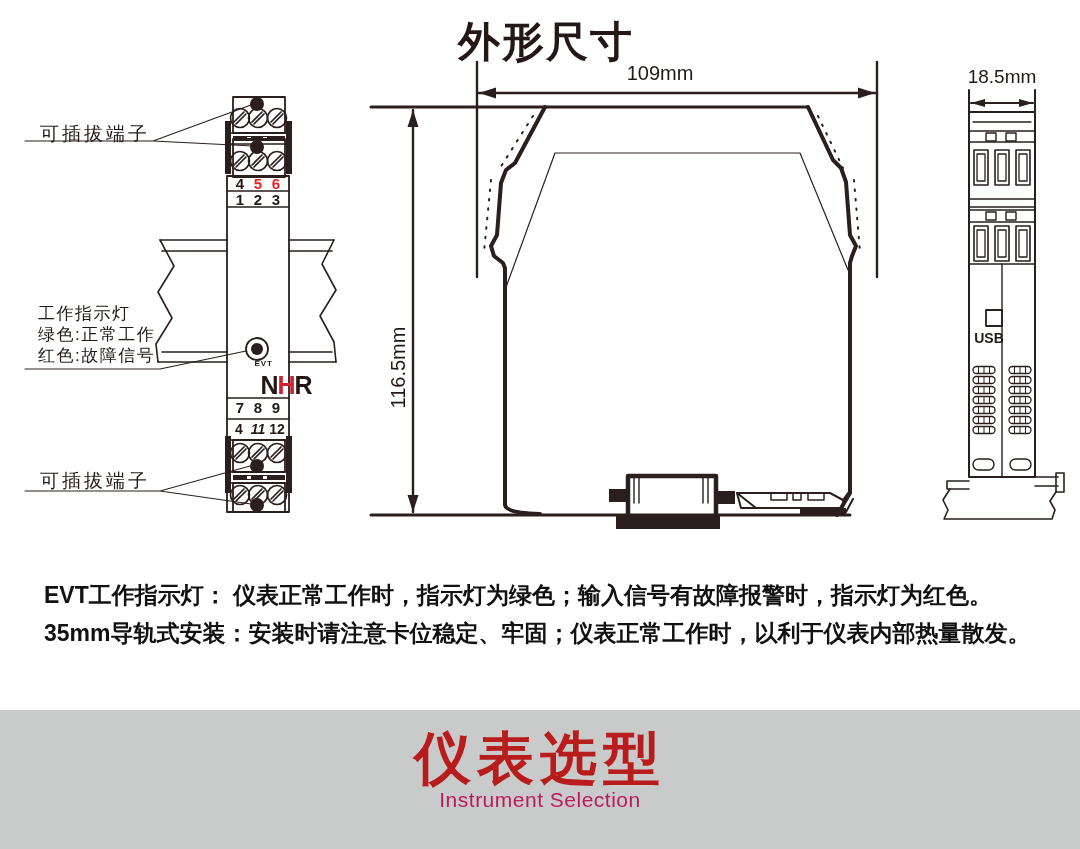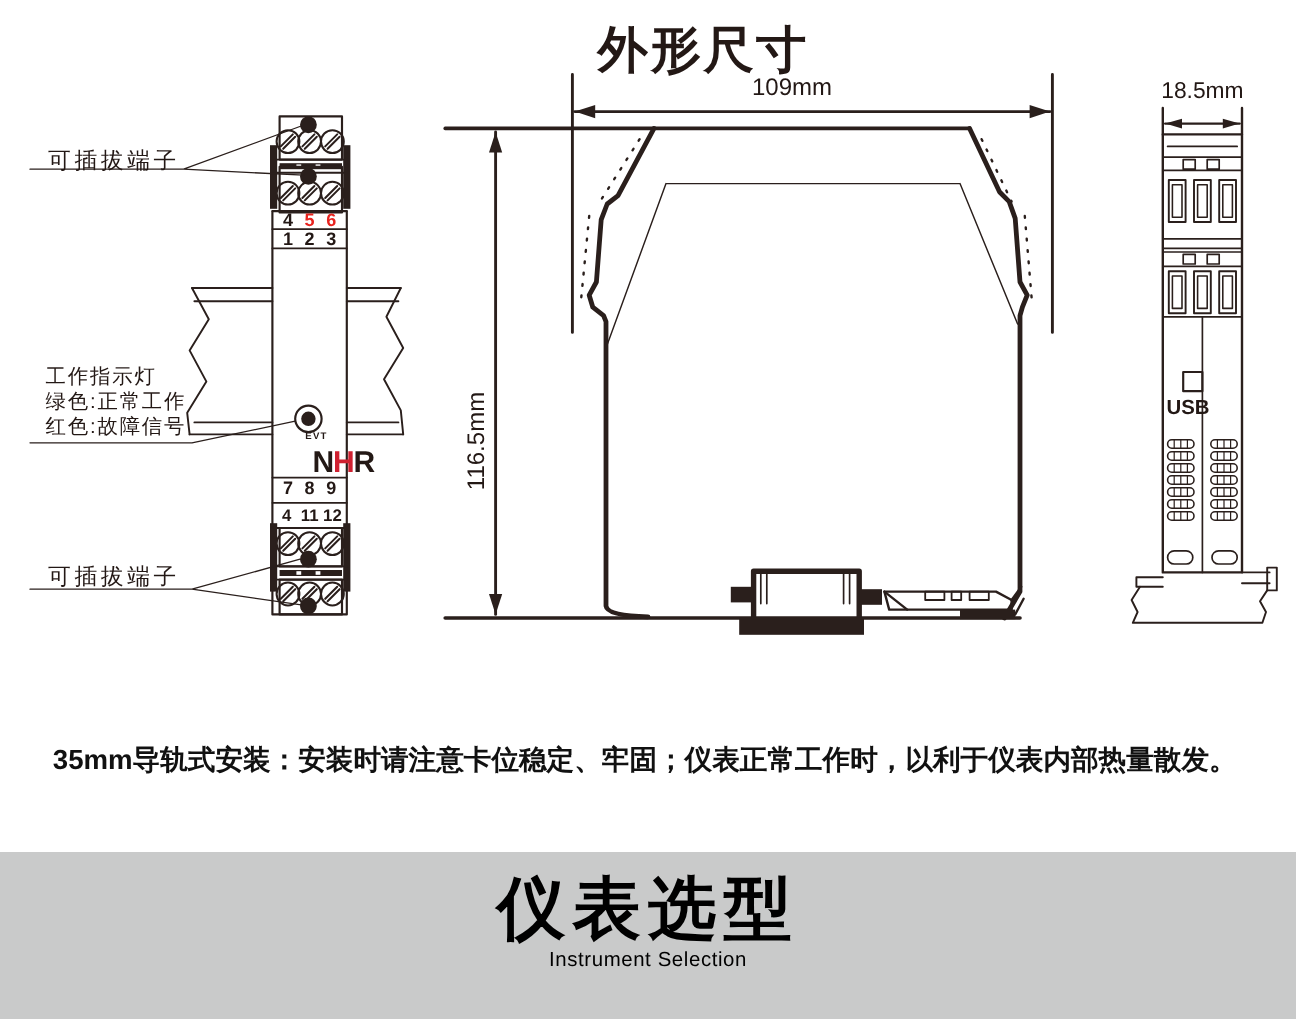--- a/index.html
+++ b/index.html
@@ -4,37 +4,37 @@
 <style>
   html,body{margin:0;padding:0;background:#ffffff;}
   #page{position:relative;width:1080px;height:849px;background:#ffffff;overflow:hidden;
         font-family:"Liberation Sans","DejaVu Sans",sans-serif;color:#231815;}
   .abs{position:absolute;}
   svg{position:absolute;left:0;top:0;}
   .lbl{position:absolute;color:#231815;white-space:nowrap;}
   .num{position:absolute;width:18px;text-align:center;font-weight:bold;font-size:15px;color:#231815;line-height:16px;}
   .num.red{color:#e8231e;}
   .num.wide{width:22px;font-size:14px;}
-  #title{left:458px;top:14px;width:256px;text-align:center;font-size:42px;font-weight:bold;letter-spacing:2px;}
+  #title{left:458px;top:14px;width:256px;font-size:42px;font-weight:bold;letter-spacing:2px;}
   #dim109{left:600px;top:62px;width:120px;text-align:center;font-size:20px;}
   #dim185{left:952px;top:66px;width:100px;text-align:center;font-size:19px;}
   #dim1165{left:348px;top:356px;width:100px;text-align:center;font-size:20px;transform:rotate(-90deg);}
   #lblTopTerm{left:40px;top:121px;font-size:19px;letter-spacing:3px;}
   #lblBotTerm{left:40px;top:468px;font-size:19px;letter-spacing:3px;}
   #indicator{left:38px;top:303px;font-size:17px;line-height:21px;letter-spacing:1.5px;}
   #evtlbl{left:243px;top:359px;width:30px;text-align:right;font-size:8px;font-weight:bold;letter-spacing:1px;}
   #logo{left:230px;top:371px;width:56px;text-align:center;font-size:25px;font-weight:900;letter-spacing:-1px;margin-left:28px;}
   #logo .mid{color:#cf2030;}
-  #usblbl{left:972px;top:330px;width:34px;text-align:center;font-size:17px;font-weight:600;}
+  #usblbl{left:972px;top:330px;width:34px;text-align:center;font-size:14px;font-weight:600;}
   .note{left:44px;width:1010px;font-size:23px;font-weight:600;color:#111;}
   #note1{top:580px;}
   #note2{top:618px;}
   #banner{left:0;top:710px;width:1080px;height:139px;background:#c9caca;text-align:center;}
-  #bannerTitle{margin-top:18px;font-size:57px;font-weight:900;letter-spacing:6px;color:#000000;line-height:60px;}
-  #bannerSub{font-size:17px;color:#000000;letter-spacing:0.5px;line-height:24px;}
+  #bannerTitle{margin-top:18px;font-size:57px;font-weight:900;letter-spacing:6px;color:#b91c1c;line-height:60px;}
+  #bannerSub{font-size:21px;color:#be185d;letter-spacing:0.5px;line-height:24px;}
 </style>
 </head>
 <body>
 
 <div id="page">
 
 <svg width="1080" height="720" viewBox="0 0 1080 720">
   <defs>
     <g id="screw">
       <circle cx="0" cy="0" r="9.5" fill="none" stroke="#2a1f1c" stroke-width="1.7"></circle>
@@ -243,28 +243,29 @@
 <span class="num" style="left:231px;top:176px;">4</span>
 <span class="num red" style="left:249px;top:176px;">5</span>
 <span class="num red" style="left:267px;top:176px;">6</span>
 <span class="num" style="left:231px;top:192px;">1</span>
 <span class="num" style="left:249px;top:192px;">2</span>
 <span class="num" style="left:267px;top:192px;">3</span>
 <span class="num" style="left:231px;top:400px;">7</span>
 <span class="num" style="left:249px;top:400px;">8</span>
 <span class="num" style="left:267px;top:400px;">9</span>
 <span class="num wide" style="left:228px;top:421px;">4</span>
-<span class="num wide" style="left:247px;top:421px;">11</span>
+<span class="num wide" style="left:247px;top:421px;font-style:italic;">11</span>
 <span class="num wide" style="left:266px;top:421px;">12</span>
 
 <div id="evtlbl" class="lbl">EVT</div>
 <div id="logo" class="lbl"><span>N</span><span class="mid">H</span><span>R</span></div>
 
 <div id="usblbl" class="lbl">USB</div>
 
+<div id="note1" class="lbl note">EVT工作指示灯： 仪表正常工作时，指示灯为绿色；输入信号有故障报警时，指示灯为红色。</div>
 <div id="note2" class="lbl note">35mm导轨式安装：安装时请注意卡位稳定、牢固；仪表正常工作时，以利于仪表内部热量散发。</div>
 
 <div id="banner" class="abs">
   <div id="bannerTitle">仪表选型</div>
   <div id="bannerSub">Instrument Selection</div>
 </div>
 
 </div>
 
 </body></html>

